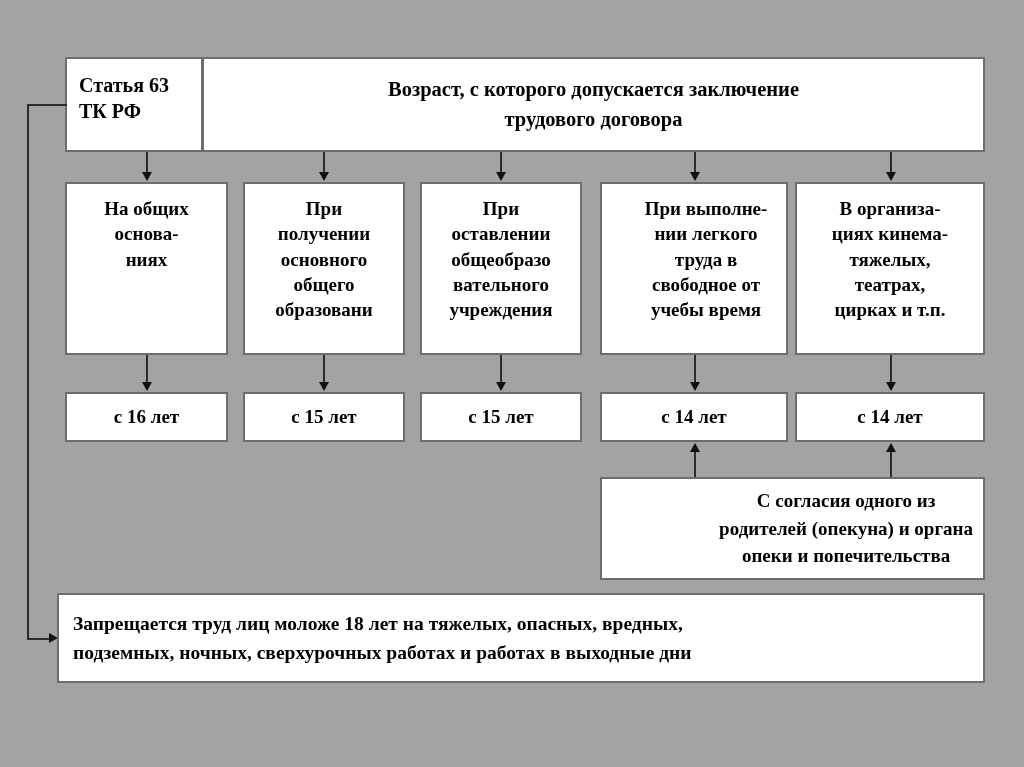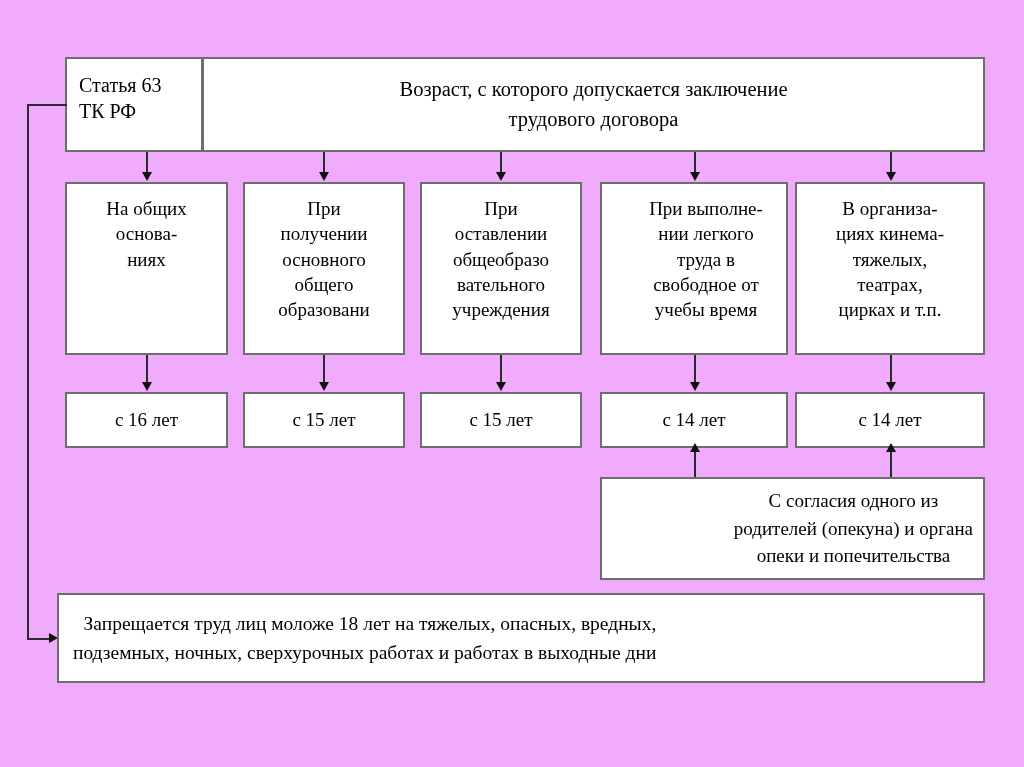--- a/index.html
+++ b/index.html
@@ -9,22 +9,23 @@
     background: #ffffff;
   }
   body {
     font-family: "Liberation Serif", "DejaVu Serif", serif;
     color: #000000;
   }
   #canvas {
     position: relative;
     width: 1024px;
     height: 767px;
-    background: #f0abfc;
+    background: #a3a3a3;
     overflow: hidden;
+    font-weight: bold;
   }
 
   
   .box {
     position: absolute;
     box-sizing: border-box;
     background: #ffffff;
     border: 2px solid #6e6e6e;
     text-align: center;
     line-height: 1.17;
@@ -81,21 +82,21 @@
     top: 182px;
     height: 173px;
     padding-top: 12px;
     font-size: 19px;
     line-height: 1.33;
   }
 
   
   .age {
     top: 392px;
-    height: 56px;
+    height: 50px;
     display: flex;
     align-items: center;
     justify-content: center;
     font-size: 19px;
   }
 
   
   .consent {
     left: 600px;
     top: 477px;
@@ -113,21 +114,21 @@
   .prohibit {
     left: 57px;
     top: 593px;
     width: 928px;
     height: 90px;
     display: flex;
     align-items: center;
     padding: 12px 14px;
     font-size: 19.5px;
     line-height: 1.5;
-    text-align: right;
+    text-align: left;
   }
 
   
   .vline {
     position: absolute;
     width: 0;
     border-left: 2px solid #2b2b2b;
   }
   .hline {
     position: absolute;

